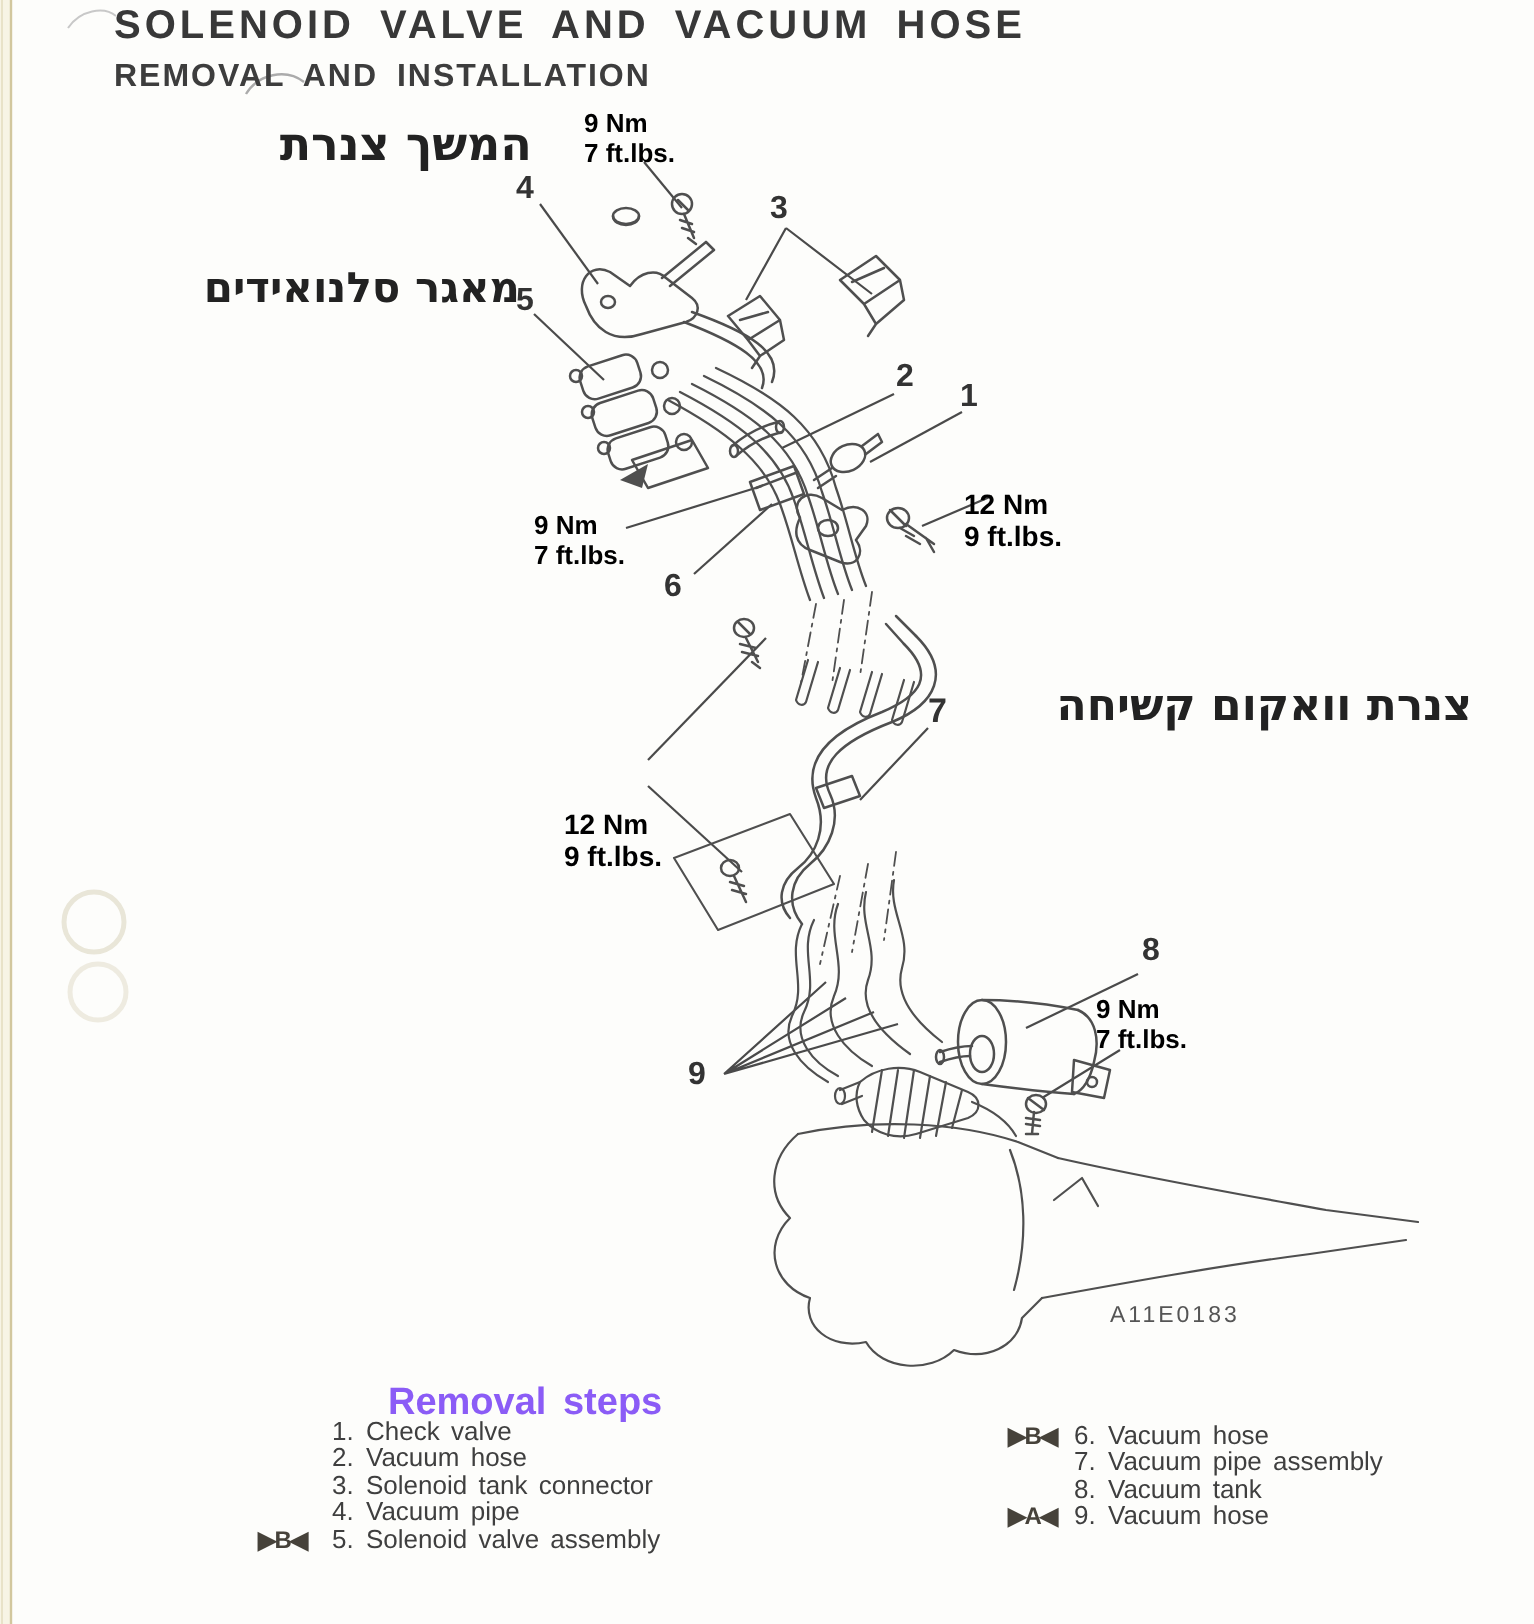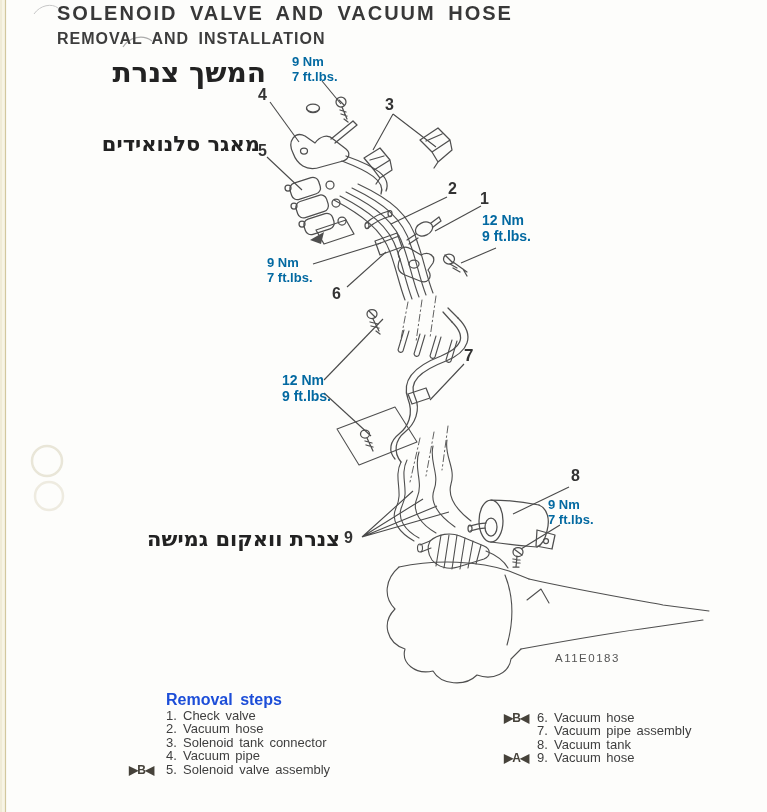--- a/index.html
+++ b/index.html
@@ -3,25 +3,25 @@
 <meta charset="utf-8">
 <style>
   html,body{margin:0;padding:0;background:#e9e9e9;}
   #page{position:relative;width:767px;height:812px;background:#fdfdfb;overflow:hidden;
         font-family:"Liberation Sans",sans-serif;color:#3a3a3a;}
   #art{position:absolute;left:0;top:0;}
   .lbl{position:absolute;white-space:nowrap;}
   .title{font-size:20px;font-weight:bold;letter-spacing:2px;word-spacing:5px;color:#383838;}
   .subtitle{font-size:16px;font-weight:bold;letter-spacing:1px;word-spacing:4px;color:#3d3d3d;}
   .heb{font-family:"DejaVu Sans",sans-serif;font-weight:bold;color:#222;text-align:right;direction:rtl;}
-  .torque{font-size:13px;font-weight:bold;line-height:14.5px;color:#0369a1;}
-  .torque.big{font-size:14px;line-height:15.5px;}
+  .torque{font-size:13px;font-weight:bold;line-height:14.5px;color:#000000;}
+  .torque.big{font-size:14px;line-height:15.5px;margin-top:32px;}
   .callout{font-size:16px;font-weight:600;color:#333;}
   .dcode{font-size:11.5px;letter-spacing:1.5px;color:#555;}
-  .leg-head{font-size:16px;font-weight:bold;color:#1d4ed8;word-spacing:3px;}
+  .leg-head{font-size:19px;font-weight:bold;color:#8b5cf6;word-spacing:3px;margin-left:28px;}
   .leg-col{position:absolute;font-size:13px;color:#3f3f3f;}
   .leg-row{display:flex;height:13.4px;line-height:13.4px;align-items:baseline;}
   .leg-mark{width:37px;font-size:12px;font-weight:bold;color:#46423a;letter-spacing:-1px;}
   .leg-col.right .leg-mark{width:33px;}
   .leg-num{width:17px;}
   .leg-label{word-spacing:2px;}
 </style>
 </head>
 <body>
 
@@ -198,25 +198,25 @@
         <path d="M521,649 C565,641 609,633 655,627 L703,620"></path>
         <path d="M527,600 L541,589 L549,603"></path>
         <path d="M505,575 C513,595 514,620 507,645"></path>
       </g>
     </g>
   </svg>
 
   <div class="lbl title" style="left:57px;top:2px;">SOLENOID VALVE AND VACUUM HOSE</div>
   <div class="lbl subtitle" style="left:57px;top:30px;">REMOVAL AND INSTALLATION</div>
 
-  <div class="lbl heb" style="left:126px;top:61px;width:140px;font-size:28px;line-height:24px;">
+  <div class="lbl heb" style="left:126px;top:61px;width:140px;font-size:23px;line-height:24px;">
     <div>המשך צנרת</div>
   </div>
   <div class="lbl heb" style="left:118px;top:132px;width:142px;font-size:21px;">מאגר סלנואידים</div>
-  <div class="lbl heb" style="left:140px;top:527px;width:200px;font-size:21px;">צנרת וואקום גמישה</div>
+  <div class="lbl heb" style="left:478px;top:341px;width:258px;font-size:22px;">צנרת וואקום קשיחה</div>
 
   <div class="lbl torque" style="left:292px;top:55px;">
     <div>9 Nm</div>
     <div>7 ft.lbs.</div>
   </div>
   <div class="lbl torque" style="left:267px;top:256px;">
     <div>9 Nm</div>
     <div>7 ft.lbs.</div>
   </div>
   <div class="lbl torque big" style="left:482px;top:213px;">

